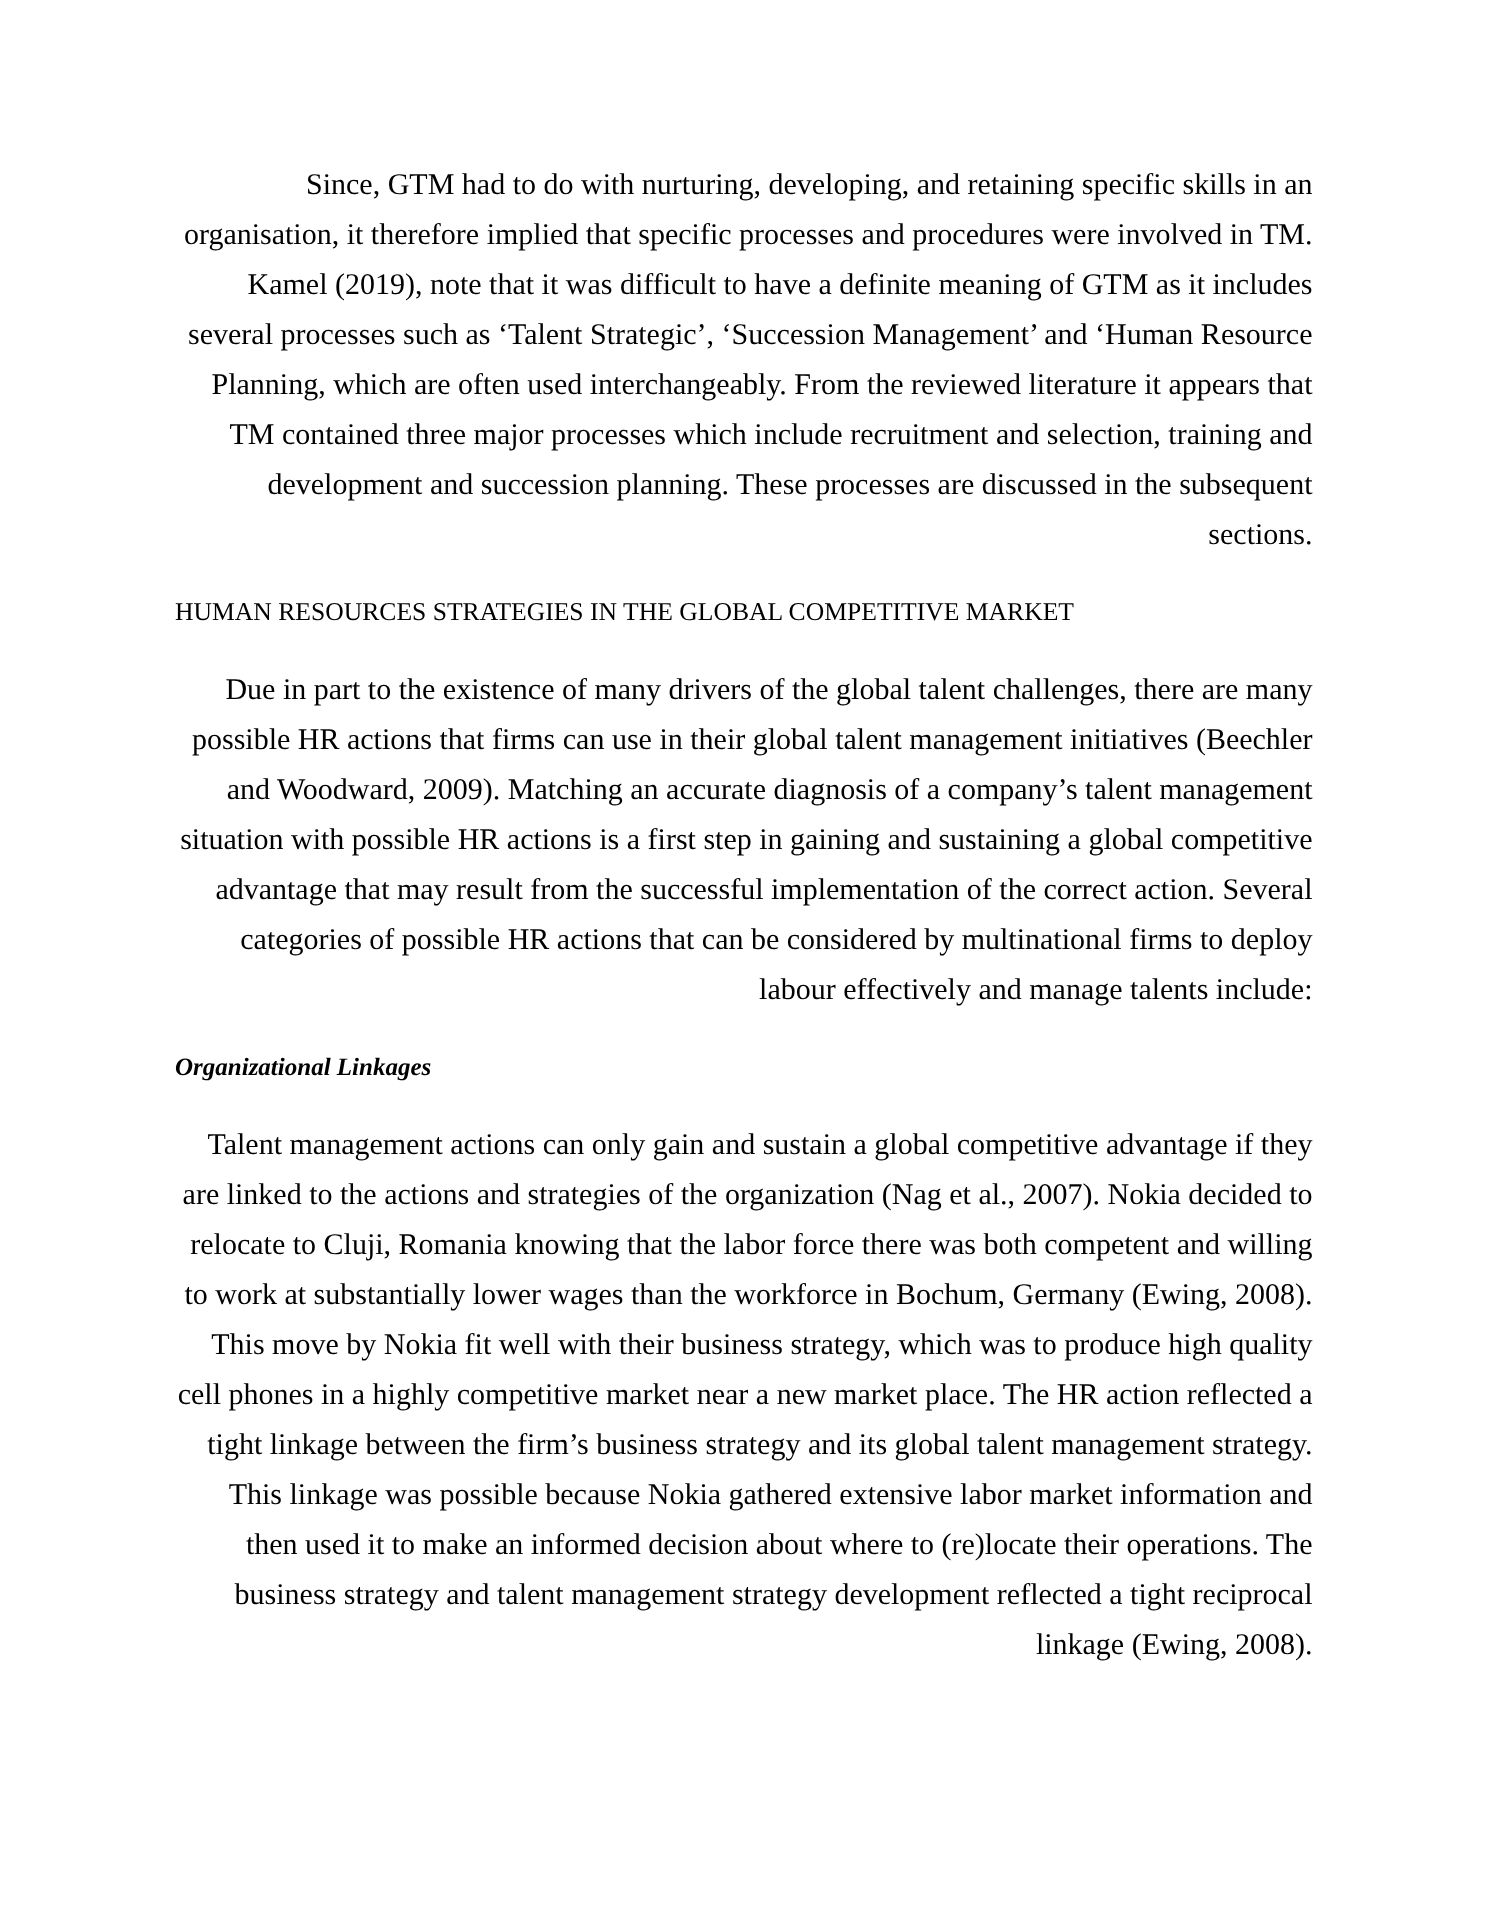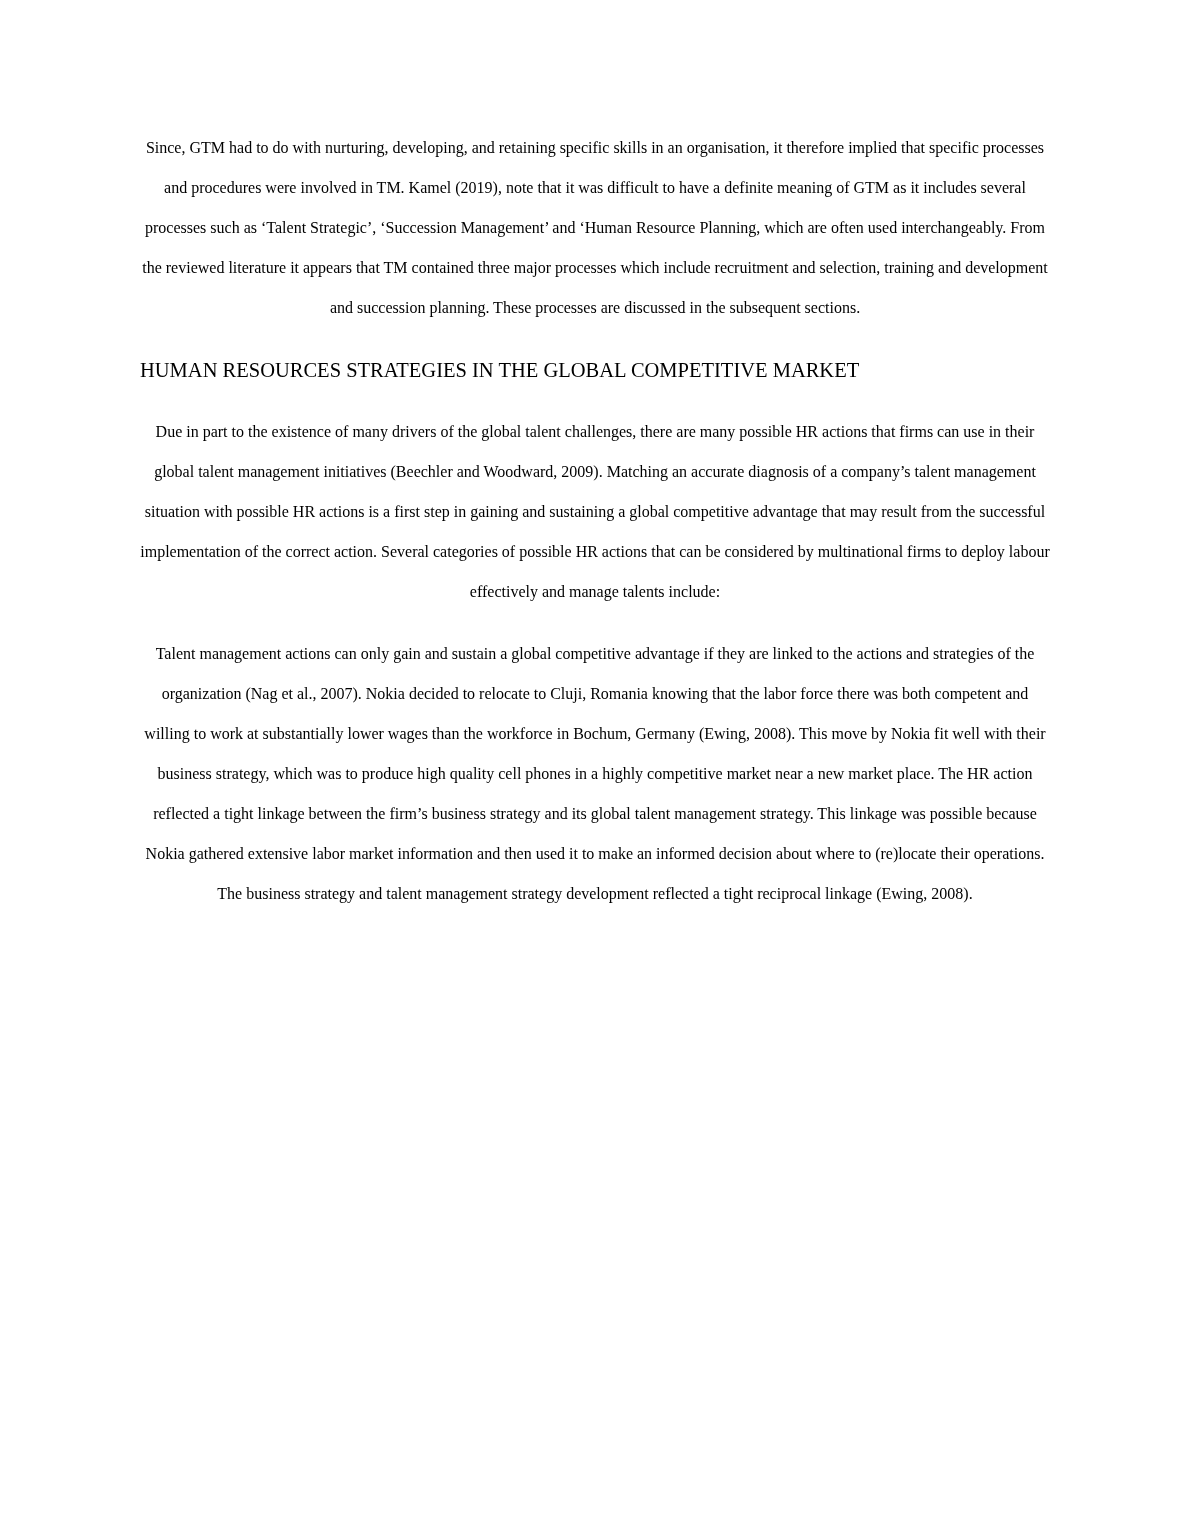--- a/index.html
+++ b/index.html
@@ -14,24 +14,24 @@
     color: #000000;
   }
   .page {
     box-sizing: border-box;
     width: 1190px;
     min-height: 1540px;
     padding: 128px 140px 100px 140px;
     background: #ffffff;
   }
   .para {
-    font-size: 16px;
+    font-size: 24px;
     line-height: 40px;
     margin: 0 0 22px 0;
-    text-align: center;
+    text-align: right;
     font-weight: normal;
   }
   .heading {
     font-size: 20.5px;
     line-height: 40px;
     font-weight: normal;
     margin: 0 0 22px 0;
     text-align: left;
   }
   .subheading {
@@ -46,16 +46,17 @@
 </head>
 <body>
 
 <div class="page">
   <p class="para">Since, GTM had to do with nurturing, developing, and retaining specific skills in an organisation, it therefore implied that specific processes and procedures were involved in TM. Kamel (2019), note that it was difficult to have a definite meaning of GTM as it includes several processes such as ‘Talent Strategic’, ‘Succession Management’ and ‘Human Resource Planning, which are often used interchangeably. From the reviewed literature it appears that TM contained three major processes which include recruitment and selection, training and development and succession planning. These processes are discussed in the subsequent sections.</p>
 
   <h2 class="heading">HUMAN RESOURCES STRATEGIES IN THE GLOBAL COMPETITIVE MARKET</h2>
 
   <p class="para">Due in part to the existence of many drivers of the global talent challenges, there are many possible HR actions that firms can use in their global talent management initiatives (Beechler and Woodward, 2009). Matching an accurate diagnosis of a company’s talent management situation with possible HR actions is a first step in gaining and sustaining a global competitive advantage that may result from the successful implementation of the correct action. Several categories of possible HR actions that can be considered by multinational firms to deploy labour effectively and manage talents include:</p>
 
+  <h3 class="subheading">Organizational Linkages</h3>
 
   <p class="para">Talent management actions can only gain and sustain a global competitive advantage if they are linked to the actions and strategies of the organization (Nag et al., 2007). Nokia decided to relocate to Cluji, Romania knowing that the labor force there was both competent and willing to work at substantially lower wages than the workforce in Bochum, Germany (Ewing, 2008). This move by Nokia fit well with their business strategy, which was to produce high quality cell phones in a highly competitive market near a new market place. The HR action reflected a tight linkage between the firm’s business strategy and its global talent management strategy. This linkage was possible because Nokia gathered extensive labor market information and then used it to make an informed decision about where to (re)locate their operations. The business strategy and talent management strategy development reflected a tight reciprocal linkage (Ewing, 2008).</p>
 
 </div>
 
 </body></html>

